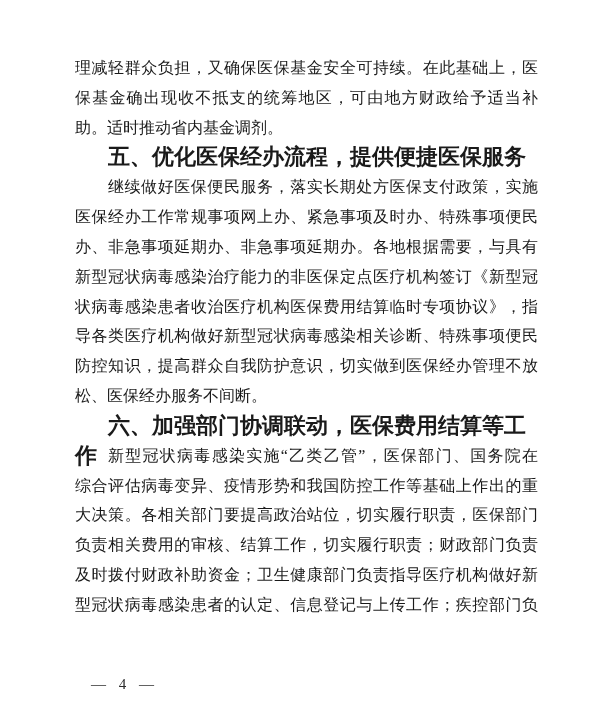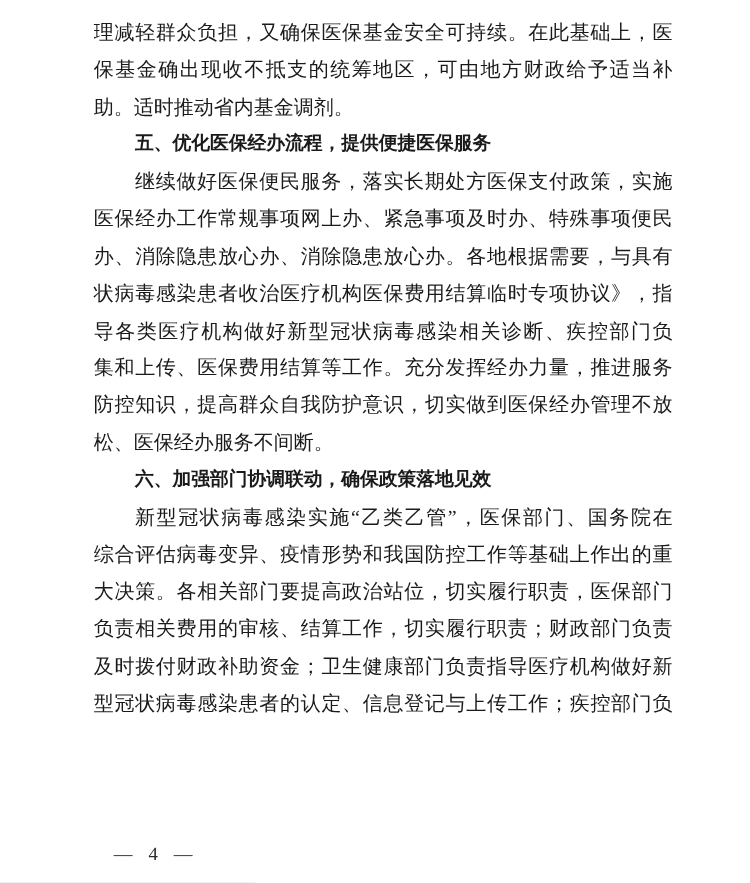--- a/index.html
+++ b/index.html
@@ -14,42 +14,43 @@
     margin: 0 auto;
     background: #ffffff;
     color: #1a1a1a;
     box-sizing: border-box;
     padding: 12px 62px 0 75px;
     font-family: "Liberation Serif", "DejaVu Serif", serif;
     overflow: hidden;
   }
   .textblock {
     width: 463px;
+    margin-top: 41px;
   }
   .ln {
     height: 29.83px;
     line-height: 29.83px;
     font-size: 16px;
     white-space: normal;
     text-align: left;
   }
   
   .j {
     text-align: justify;
     text-align-last: justify;
   }
   
   .ind {
     text-indent: 33px;
   }
   
   .hd {
     font-weight: 700;
-    font-family: Liberation Serif, serif;
-    font-size: 15px;
+    font-family: Liberation Sans, sans-serif;
+    font-size: 22px;
   }
   .footer {
     position: absolute;
     left: 91px;
     top: 674px;
     font-size: 15px;
     line-height: 20px;
     color: #2a2a2a;
     word-spacing: 9px;
     font-family: "Liberation Serif", "DejaVu Serif", serif;
@@ -59,27 +60,27 @@
 <body>
 
 <div class="page">
   <div class="textblock">
     <div class="ln j">理减轻群众负担，又确保医保基金安全可持续。在此基础上，医</div>
     <div class="ln j">保基金确出现收不抵支的统筹地区，可由地方财政给予适当补</div>
     <div class="ln">助。适时推动省内基金调剂。</div>
     <div class="ln hd ind">五、优化医保经办流程，提供便捷医保服务</div>
     <div class="ln j ind">继续做好医保便民服务，落实长期处方医保支付政策，实施</div>
     <div class="ln j">医保经办工作常规事项网上办、紧急事项及时办、特殊事项便民</div>
-    <div class="ln j">办、消除隐患放心办、消除隐患放心办。各地根据需要，与具有</div>
+    <div class="ln j">办、非急事项延期办、非急事项延期办。各地根据需要，与具有</div>
+    <div class="ln j">新型冠状病毒感染治疗能力的非医保定点医疗机构签订《新型冠</div>
     <div class="ln j">状病毒感染患者收治医疗机构医保费用结算临时专项协议》，指</div>
-    <div class="ln j">导各类医疗机构做好新型冠状病毒感染相关诊断、疾控部门负</div>
-    <div class="ln j">集和上传、医保费用结算等工作。充分发挥经办力量，推进服务</div>
+    <div class="ln j">导各类医疗机构做好新型冠状病毒感染相关诊断、特殊事项便民</div>
     <div class="ln j">防控知识，提高群众自我防护意识，切实做到医保经办管理不放</div>
     <div class="ln">松、医保经办服务不间断。</div>
-    <div class="ln hd ind">六、加强部门协调联动，确保政策落地见效</div>
+    <div class="ln hd ind">六、加强部门协调联动，医保费用结算等工作</div>
     <div class="ln j ind">新型冠状病毒感染实施“乙类乙管”，医保部门、国务院在</div>
     <div class="ln j">综合评估病毒变异、疫情形势和我国防控工作等基础上作出的重</div>
     <div class="ln j">大决策。各相关部门要提高政治站位，切实履行职责，医保部门</div>
     <div class="ln j">负责相关费用的审核、结算工作，切实履行职责；财政部门负责</div>
     <div class="ln j">及时拨付财政补助资金；卫生健康部门负责指导医疗机构做好新</div>
     <div class="ln j">型冠状病毒感染患者的认定、信息登记与上传工作；疾控部门负</div>
   </div>
   <div class="footer">— 4 —</div>
 </div>
 

